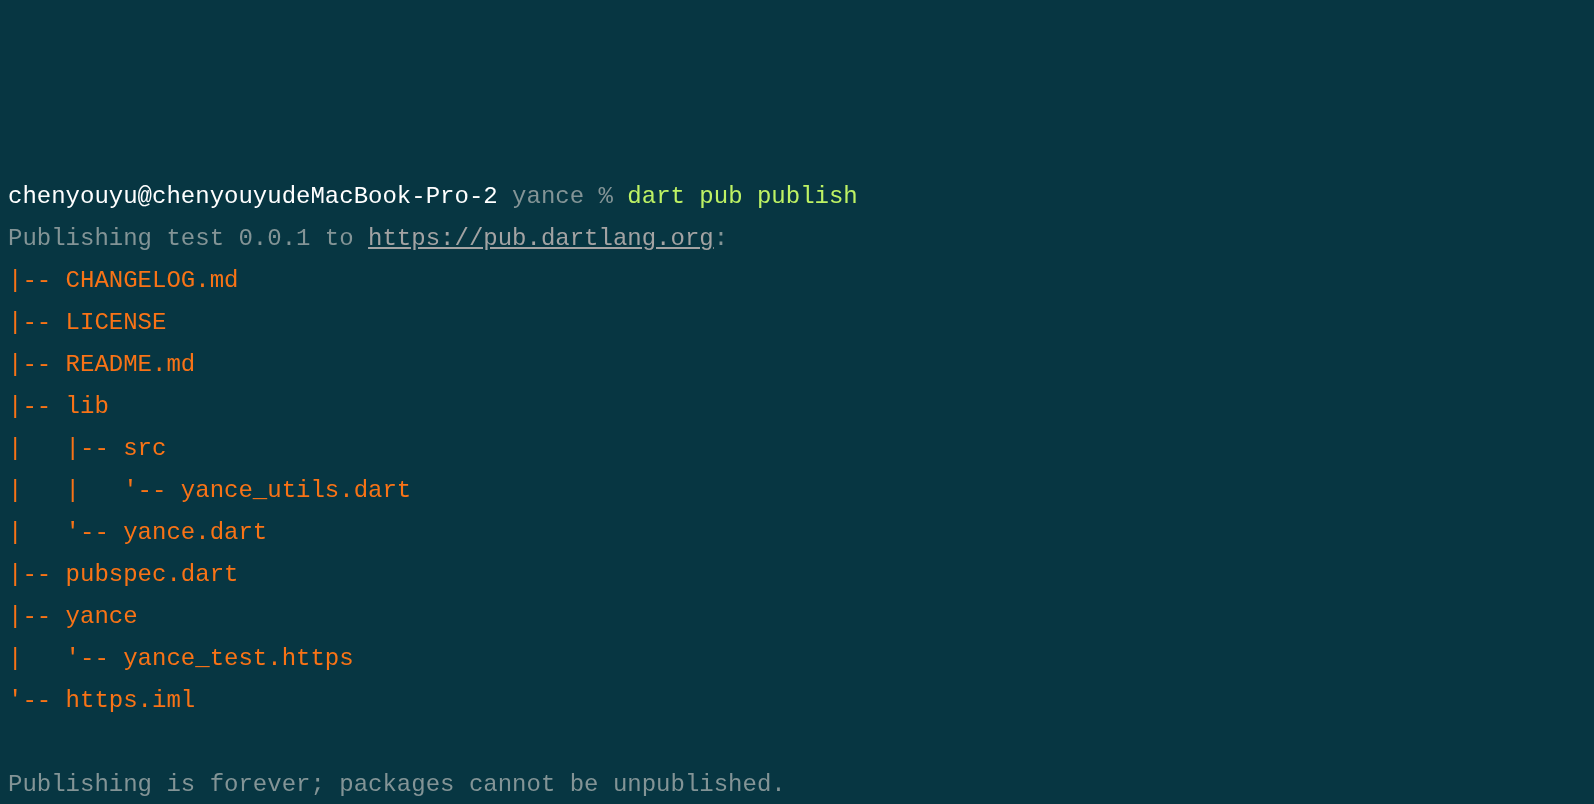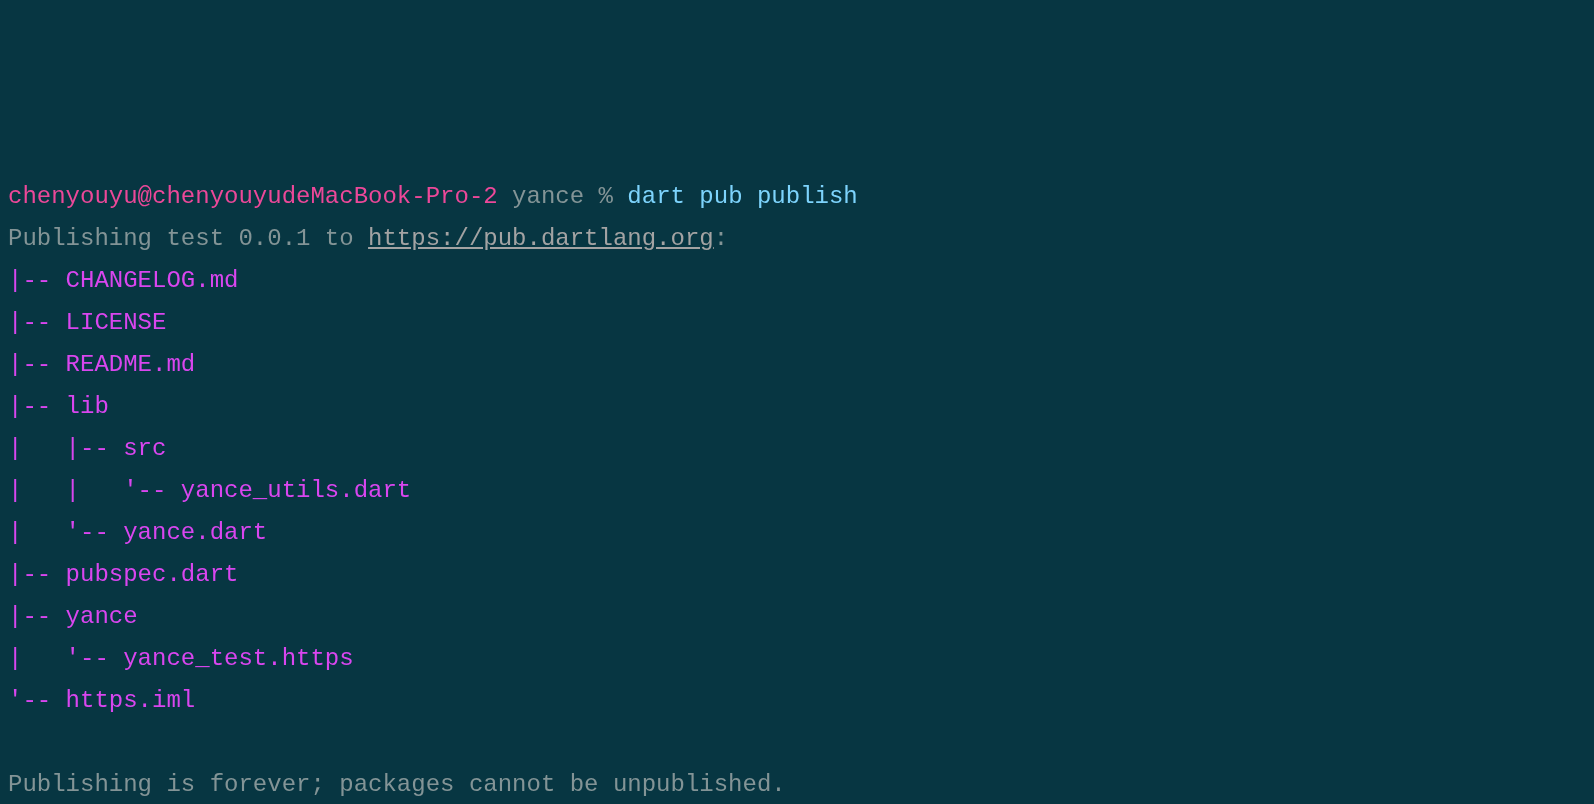--- a/index.html
+++ b/index.html
@@ -13,28 +13,28 @@
       font-family: "Menlo", "Monaco", "Courier New", monospace;
       font-size: 24px;
       line-height: 1.75;
       padding: 8px 8px;
       width: 1594px;
       height: 804px;
       overflow: hidden;
       position: relative;
       white-space: pre;
     }
-    .prompt-user { color: #ec4899; }
+    .prompt-user { color: #ffffff; }
     .prompt-sep { color: #839496; }
-    .cmd { color: #7dd3fc; }
+    .cmd { color: #bef264; }
     .link {
       color: #a3a3a3;
       text-decoration: underline;
     }
-    .tree { color: #d946ef; }
+    .tree { color: #f97316; }
   </style>
 </head>
 <body>
 
 
 
 <div><span class="prompt-user">chenyouyu@chenyouyudeMacBook-Pro-2</span> <span>yance</span> <span class="prompt-sep">%</span> <span class="cmd">dart pub publish</span>
 <span>Publishing test 0.0.1 to </span><span class="link">https://pub.dartlang.org</span><span>:</span>
 <span class="tree">|-- CHANGELOG.md</span>
 <span class="tree">|-- LICENSE</span>

